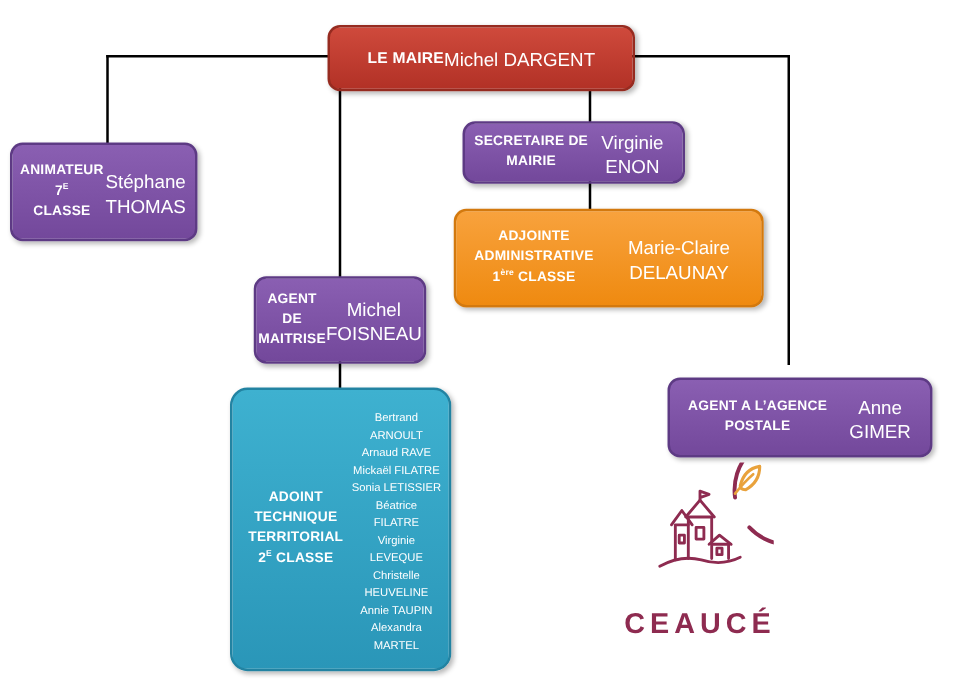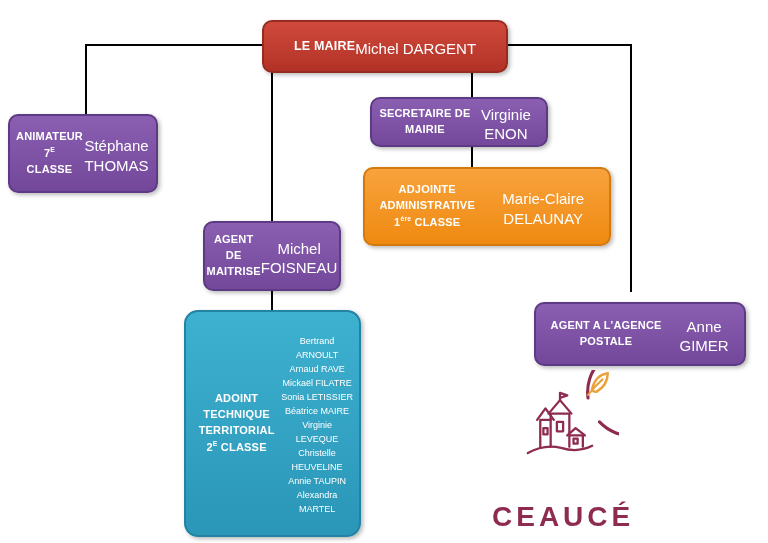--- a/index.html
+++ b/index.html
@@ -70,24 +70,24 @@
 
   #logo-block {
     position: absolute;
     left: 492px;
     top: 370px;
     width: 136px;
     text-align: center;
   }
   #logo-text {
     font-weight: bold;
-    font-size: 28px;
+    font-size: 23px;
     letter-spacing: 4px;
     color: #8e2b50;
-    margin-top: 19px;
+    margin-top: 2px;
   }
 </style>
 </head>
 <body>
 
 <div id="stage">
 
   <div class="connector" style="left:85px; top:44px; width:180px; height:2px;"></div>
   <div class="connector" style="left:505px; top:44px; width:127px; height:2px;"></div>
   <div class="connector" style="left:85px; top:44px; width:2px; height:71px;"></div>
@@ -122,21 +122,21 @@
     <div class="node-person">Michel FOISNEAU</div>
   </div>
 
   <div class="node node-teal" style="left:184px; top:310px; width:177px; height:227px;">
     <div class="node-title"><span>ADOINT TECHNIQUE</span><br><span>TERRITORIAL</span><br><span>2</span><sup>E</sup><span> CLASSE</span></div>
     <div class="members">
         <div class="member-name">Bertrand ARNOULT</div>
         <div class="member-name">Arnaud RAVE</div>
         <div class="member-name">Mickaël FILATRE</div>
         <div class="member-name">Sonia LETISSIER</div>
-        <div class="member-name">Béatrice MAIRE</div>
+        <div class="member-name">Béatrice FILATRE</div>
         <div class="member-name">Virginie LEVEQUE</div>
         <div class="member-name">Christelle HEUVELINE</div>
         <div class="member-name">Annie TAUPIN</div>
         <div class="member-name">Alexandra MARTEL</div>
       </div>
   </div>
 
   <div class="node node-purple" style="left:534px; top:302px; width:212px; height:64px;">
     <div class="node-title">AGENT A L’AGENCE POSTALE</div>
     <div class="node-person">Anne GIMER</div>

